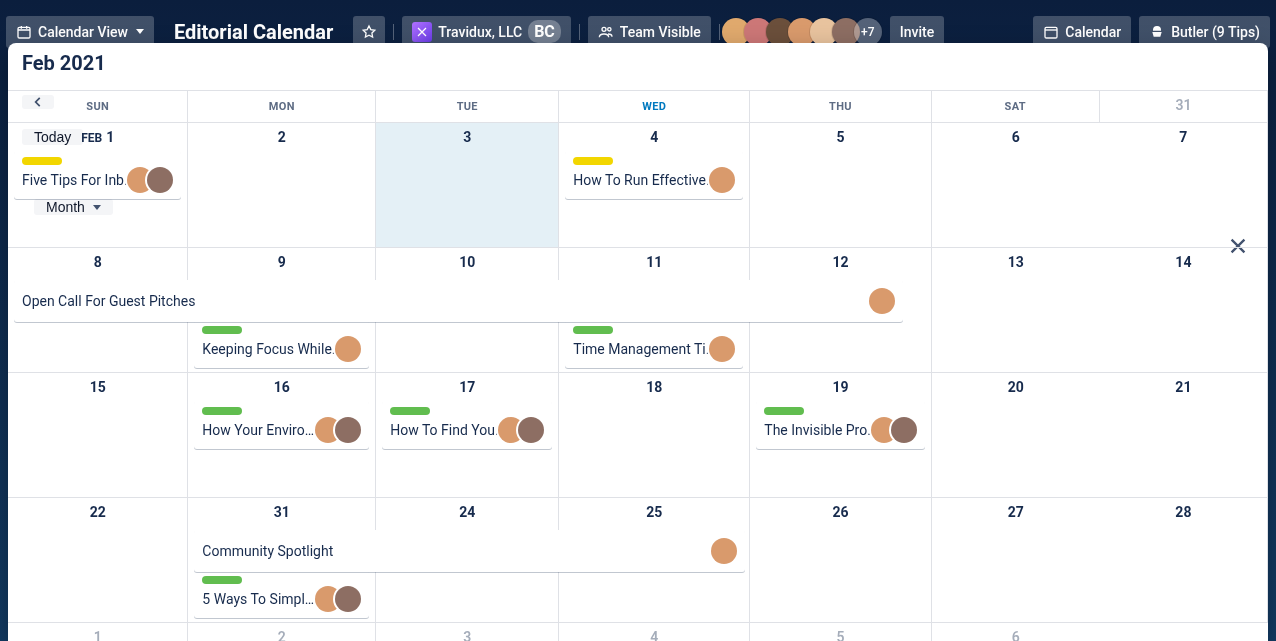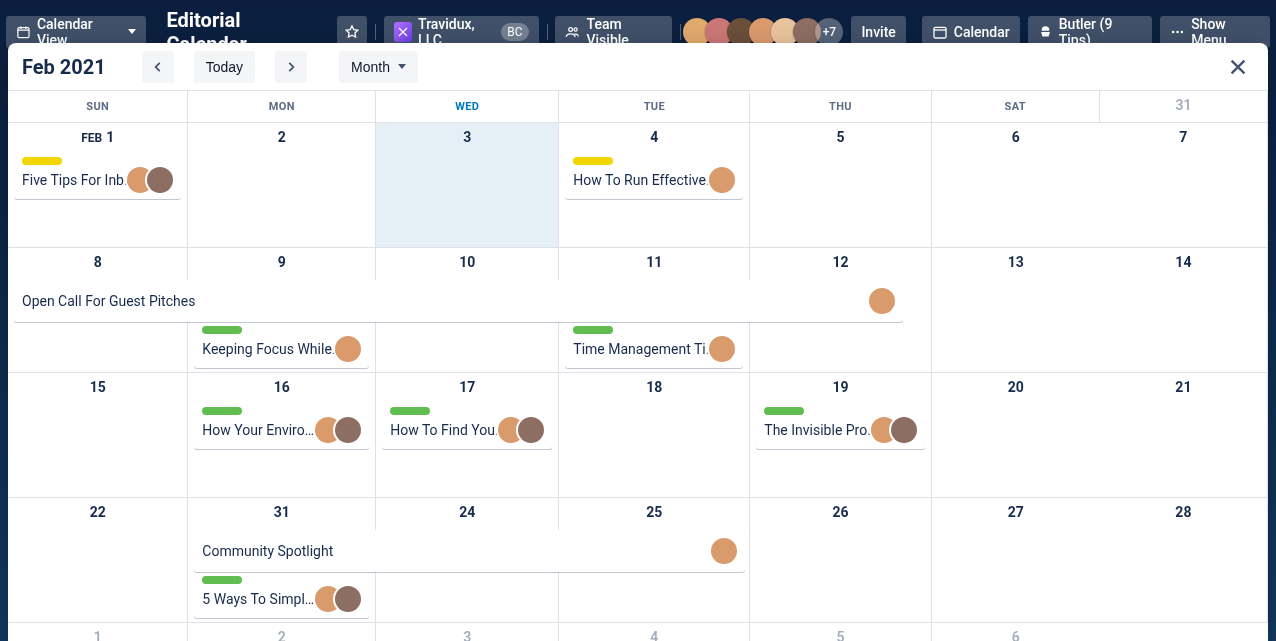--- a/index.html
+++ b/index.html
@@ -16,21 +16,21 @@
     background: rgba(255,255,255,0.22);
     border-radius:3px; padding:0 10px; height:32px;
     color:#fff; font-weight:500; cursor:pointer;
   }
   .board-title{ font-size:20px; font-weight:700; padding:0 12px; height:32px; display:flex; align-items:center; border-radius:3px; }
   .icon-pill{ width:32px; padding:0; justify-content:center;}
   .vdiv{ width:1px; height:16px; background: rgba(255,255,255,0.3);}
   .org-icon{ width:20px;height:20px;border-radius:3px;
     background: linear-gradient(135deg,#b071ff,#6a3de8);
     display:flex;align-items:center;justify-content:center;font-size:10px;font-weight:700;}
-  .bc-badge{ background: rgba(255,255,255,0.28); border-radius:10px; font-size:12px; padding:2px 6px; font-weight:400;}
+  .bc-badge{ background: rgba(255,255,255,0.28); border-radius:10px; font-size:16px; padding:2px 6px; font-weight:700;}
   .avatars{ display:flex; align-items:center;}
   .avatar{
     width:28px;height:28px;border-radius:50%;
     border:2px solid rgba(0,0,0,0);
     margin-left:-6px; background-size:cover;
     box-shadow:0 0 0 1px rgba(0,0,0,0.1);
   }
   .avatar.a1{ background:#e0a96d;} .avatar.a2{ background:#c77; }
   .avatar.a3{ background:#6b4f3b;} .avatar.a4{ background:#d99a6c;}
   .avatar.a5{ background:#e8c39e;} .avatar.a6{ background:#8d6e63;}
@@ -44,22 +44,23 @@
   .chev-down{ width:0;height:0;border-left:4px solid transparent;border-right:4px solid transparent;border-top:5px solid #fff; display:inline-block; margin-left:2px;}
 
   
   .panel {
     position:absolute; left:8px; right:8px; top:43px; bottom:0;
     background:#fff; border-radius:8px 8px 0 0; overflow:hidden;
     display:flex; flex-direction:column;
     box-shadow:0 8px 24px rgba(0,0,0,0.3);
   }
   .panel-toolbar{
-    display:flex; align-items:center; gap:20px; padding:8px 14px;
+    display:flex; align-items:flex-start; gap:20px; padding:8px 14px;
     height:47px;
+    flex-direction:column;
   }
   .month-title{ font-size:20px; font-weight:700; color:#172b4d; margin-right:16px;}
   .btn{
     height:32px; border:none; border-radius:3px; background:#f4f5f7;
     color:#0f172a; font-weight:500; font-size:14px; padding:0 12px;
     display:inline-flex;align-items:center;gap:6px; cursor:pointer;
   }
   .btn.square{ width:32px; padding:0; justify-content:center;}
   .close-x{
     margin-left:auto; width:32px;height:32px;border:none;background:none;
@@ -200,28 +201,20 @@
     <span>Calendar</span>
   </div>
 
   <div class="pill">
     <svg class="ic" viewBox="0 0 24 24" fill="#fff">
         <path d="M12 3a6 6 0 016 6v1H6V9a6 6 0 016-6zM5 12h14l-2 7H7l-2-7z"></path>
       </svg>
     <span>Butler (9 Tips)</span>
   </div>
 
-  <div class="pill">
-    <svg class="ic" viewBox="0 0 24 24" fill="#fff">
-        <circle cx="5" cy="12" r="2"></circle>
-        <circle cx="12" cy="12" r="2"></circle>
-        <circle cx="19" cy="12" r="2"></circle>
-      </svg>
-    <span>Show Menu</span>
-  </div>
 </div>
 
 <div class="panel">
 
   <div class="panel-toolbar">
     <span class="month-title">Feb 2021</span>
 
     <button class="btn square">
       <svg width="14" height="14" viewBox="0 0 24 24" fill="none" stroke="#42526e" stroke-width="3">
           <path d="M15 5l-7 7 7 7"></path>
@@ -242,22 +235,22 @@
     <button class="close-x">
       <svg viewBox="0 0 24 24" fill="none">
           <path d="M5 5l14 14M19 5L5 19"></path>
         </svg>
     </button>
   </div>
 
   <div class="grid" id="cal-grid">
       <div class="dowcell">SUN</div>
       <div class="dowcell">MON</div>
+      <div class="dowcell">TUE</div>
       <div class="dowcell today">WED</div>
-      <div class="dowcell">TUE</div>
       <div class="dowcell">THU</div>
       <div class="dowcell">SAT</div>
       <div class="daycell">
         <div class="daynum dim">31</div>
       </div>
       <div class="daycell">
         <div class="daynum"><span class="mon-prefix">FEB</span>1</div>
         <div class="card">
           <div class="lbl yellow"></div>
           <div class="row">

